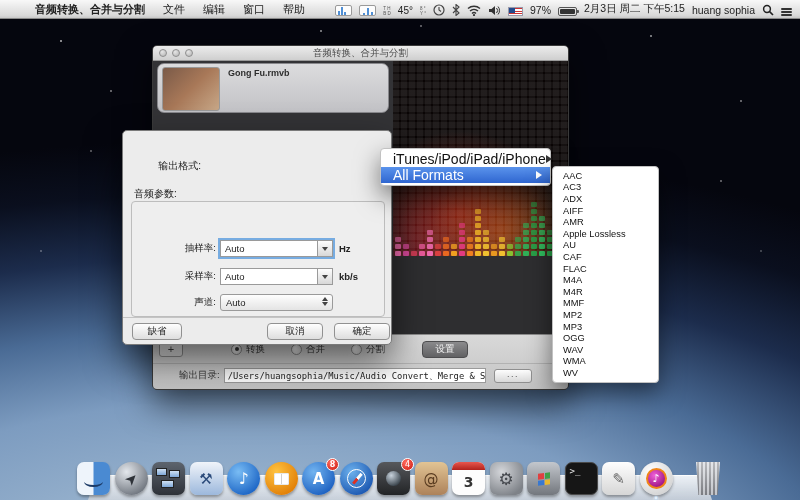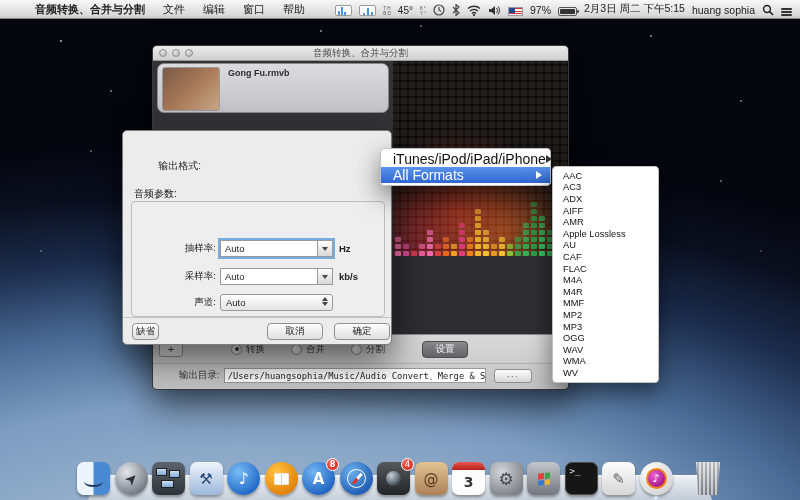--- a/index.html
+++ b/index.html
@@ -138,21 +138,21 @@
   .popup .steppers i.dn { border-top:4px solid #444; }
   .combo { width:113px; border:1px solid #9a9a9a; background:#fff; position:relative; padding:0 4px; }
   .combo .cbtn { position:absolute; right:0; top:0; bottom:0; width:15px; background:linear-gradient(180deg,#fdfdfd,#d8d8d8);
     border-left:1px solid #9a9a9a; display:flex; align-items:center; justify-content:center; }
   .combo .cbtn i { width:0; height:0; border-left:3.5px solid transparent; border-right:3.5px solid transparent; border-top:4.5px solid #444; }
   .combo.focused { outline:2.5px solid rgba(98,160,222,.85); outline-offset:0; }
   .suffix { margin-left:6px; font-size:9.5px; font-weight:bold; color:#222; }
   .dlg-footer { position:absolute; left:0; right:0; bottom:0; height:27px; border-top:1px solid #c4c4c4; }
   .dlg-btn { position:absolute; top:5px; height:17px; border:1px solid #919191; border-radius:4px;
     background:linear-gradient(180deg,#fefefe,#dedede); font-size:9.5px; color:#222; display:flex; align-items:center; justify-content:center; }
-  .btn-default { left:9px; width:27px; }
+  .btn-default { left:9px; width:50px; }
   .btn-cancel { left:144px; width:56px; }
   .btn-ok { left:211px; width:56px; }
 
   
   .fmt-menu { position:absolute; left:380px; top:148px; width:171px; z-index:20; background:#ffffff;
     border:1px solid #c2c2c2; border-radius:4px; box-shadow:0 10px 24px rgba(0,0,0,.5); padding:2px 0; }
   .menu-item { height:16px; display:flex; align-items:center; font-size:14px; color:#111; padding:0 8px 0 12px; }
   .menu-item .marrow { margin-left:auto; width:0; height:0; border-left:6px solid #333; border-top:4px solid transparent; border-bottom:4px solid transparent; }
   .menu-item.hl { background:linear-gradient(180deg,#5a93ec,#2f66d0); color:#fff; }
   .menu-item.hl .marrow { border-left-color:#fff; }

